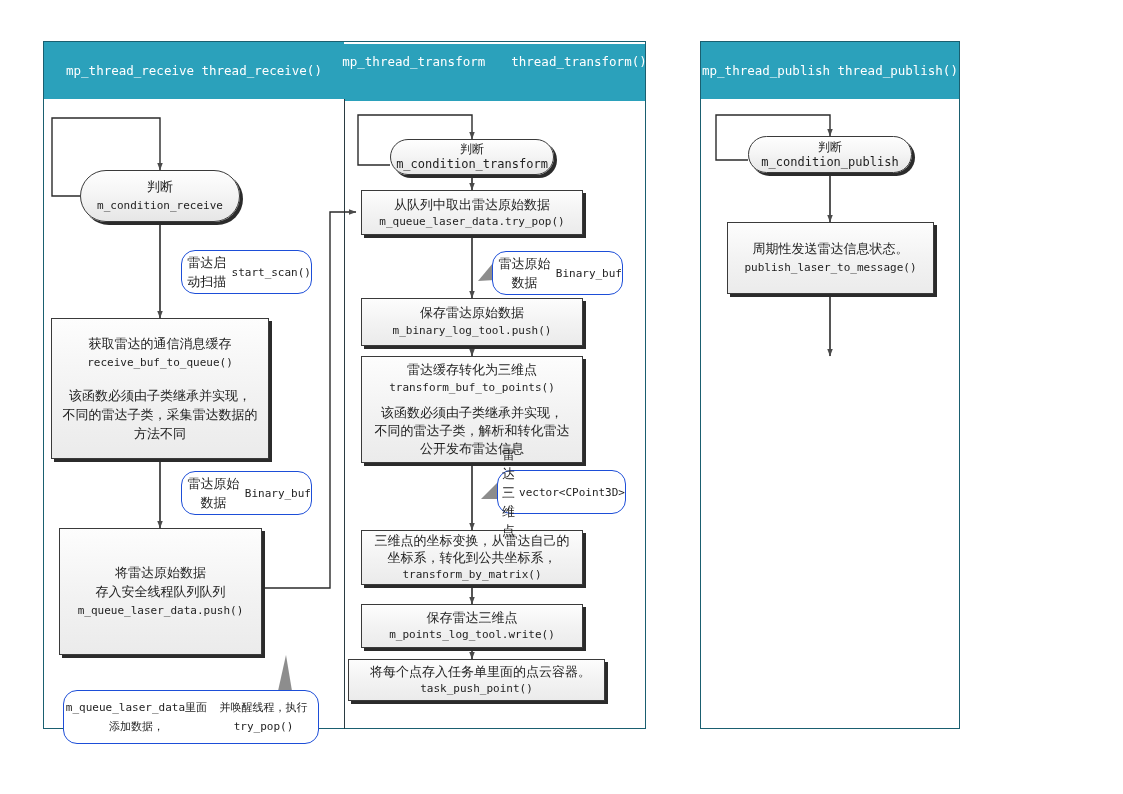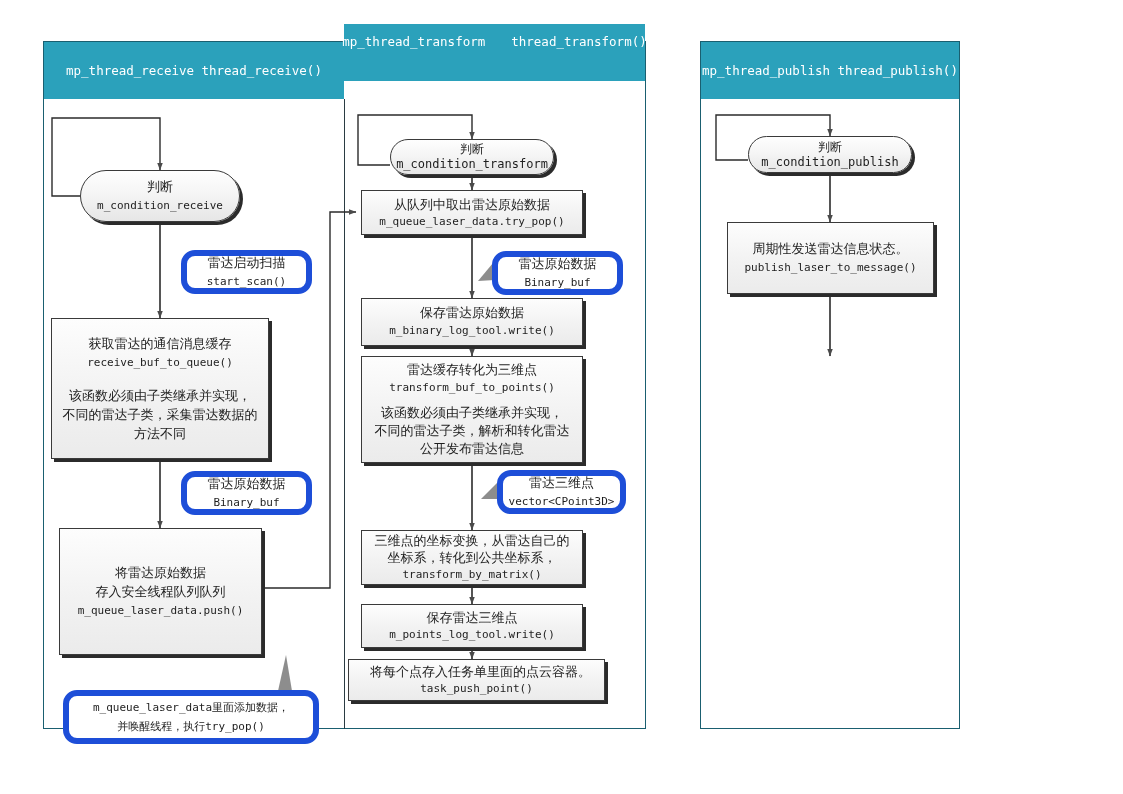--- a/index.html
+++ b/index.html
@@ -96,24 +96,24 @@
     align-items: center;
     justify-content: center;
     text-align: center;
   }
 
   
   .callout {
     position: absolute;
     box-sizing: border-box;
     background: #ffffff;
-    border: 6px solid #1d4ed8;
+    border: 1px solid #1d4ed8;
     border-radius: 14px;
     display: flex;
-    flex-direction: column;
+    flex-direction: row;
     align-items: center;
     justify-content: center;
     text-align: center;
   }
 
   
   #wires {
     position: absolute;
     left: 0; top: 0;
     width: 1123px;
@@ -128,21 +128,21 @@
 
   <div class="lane-group" style="left:43px; top:41px; width:603px; height:688px;"></div>
 
   <div class="lane-header" style="left:44px; top:42px; width:300px; height:57px;">
     <div>
       <span class="ln">mp_thread_receive</span>
       <span class="ln">thread_receive()</span>
     </div>
   </div>
 
-  <div class="lane-header" style="left:344px; top:24px; width:301px; height:57px; align-items:flex-start; padding-top:9px;">
+  <div class="lane-header" style="left:344px; top:44px; width:301px; height:57px; align-items:flex-start; padding-top:9px;">
     <div style="display:flex; gap:26px;">
       <span class="ln">mp_thread_transform</span>
       <span class="ln">thread_transform()</span>
     </div>
   </div>
 
   <div class="lane-divider" style="left:344px; top:99px; height:630px;"></div>
 
   <div class="lane-group" style="left:700px; top:41px; width:260px; height:688px;"></div>
 
@@ -234,21 +234,21 @@
     <span class="ln mono" style="font-size:12px; line-height:15px;">m_condition_transform</span>
   </div>
 
   <div class="node" style="left:361px; top:190px; width:222px; height:45px;">
     <span class="ln cn" style="line-height:17px;">从队列中取出雷达原始数据</span>
     <span class="ln mono" style="line-height:17px;">m_queue_laser_data.try_pop()</span>
   </div>
 
   <div class="node" style="left:361px; top:298px; width:222px; height:48px;">
     <span class="ln cn" style="line-height:18px;">保存雷达原始数据</span>
-    <span class="ln mono" style="line-height:18px;">m_binary_log_tool.write()</span>
+    <span class="ln mono" style="line-height:18px;">m_binary_log_tool.push()</span>
   </div>
 
   <div class="node" style="left:361px; top:356px; width:222px; height:107px;">
     <span class="ln cn" style="line-height:18px;">雷达缓存转化为三维点</span>
     <span class="ln mono" style="line-height:18px;text-align:center;">transform_buf_to_points()</span>
     <span class="gap" style="height:10px;"></span>
     <span class="ln cn" style="line-height:18px;">该函数必须由子类继承并实现，</span>
     <span class="ln cn" style="line-height:18px;">不同的雷达子类，解析和转化雷达</span>
     <span class="ln cn" style="line-height:18px;">公开发布雷达信息</span>
   </div>

